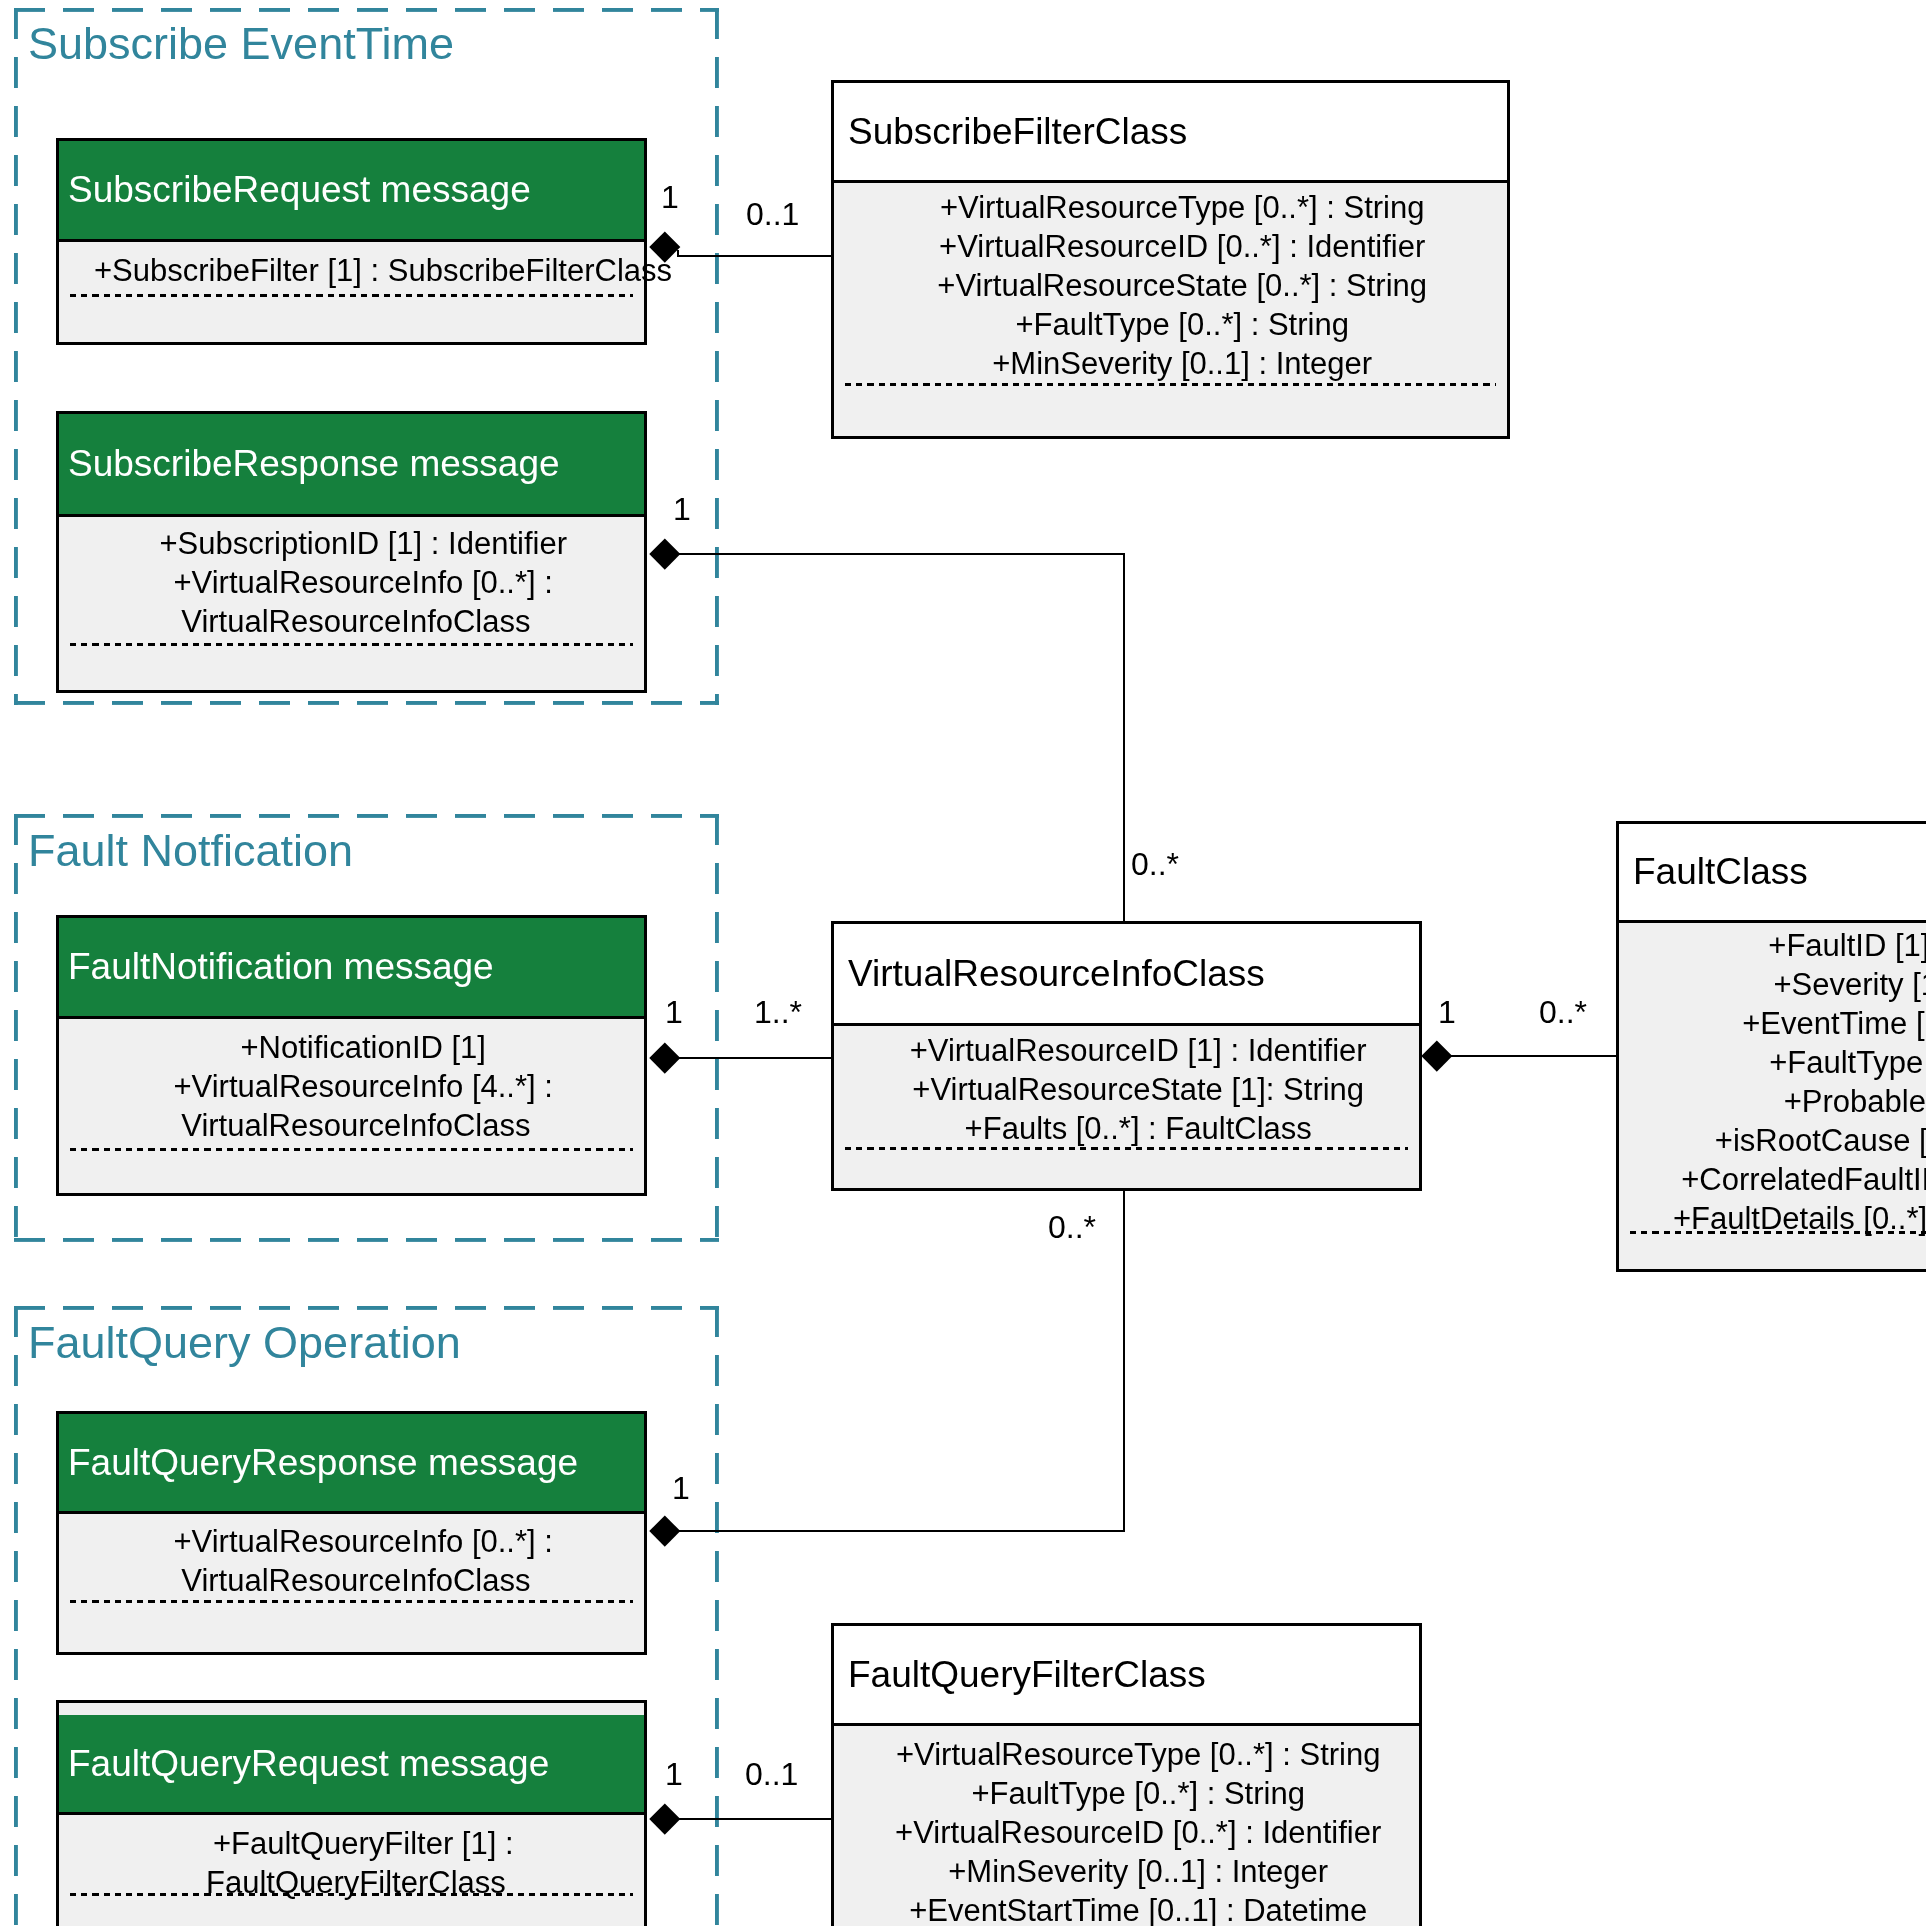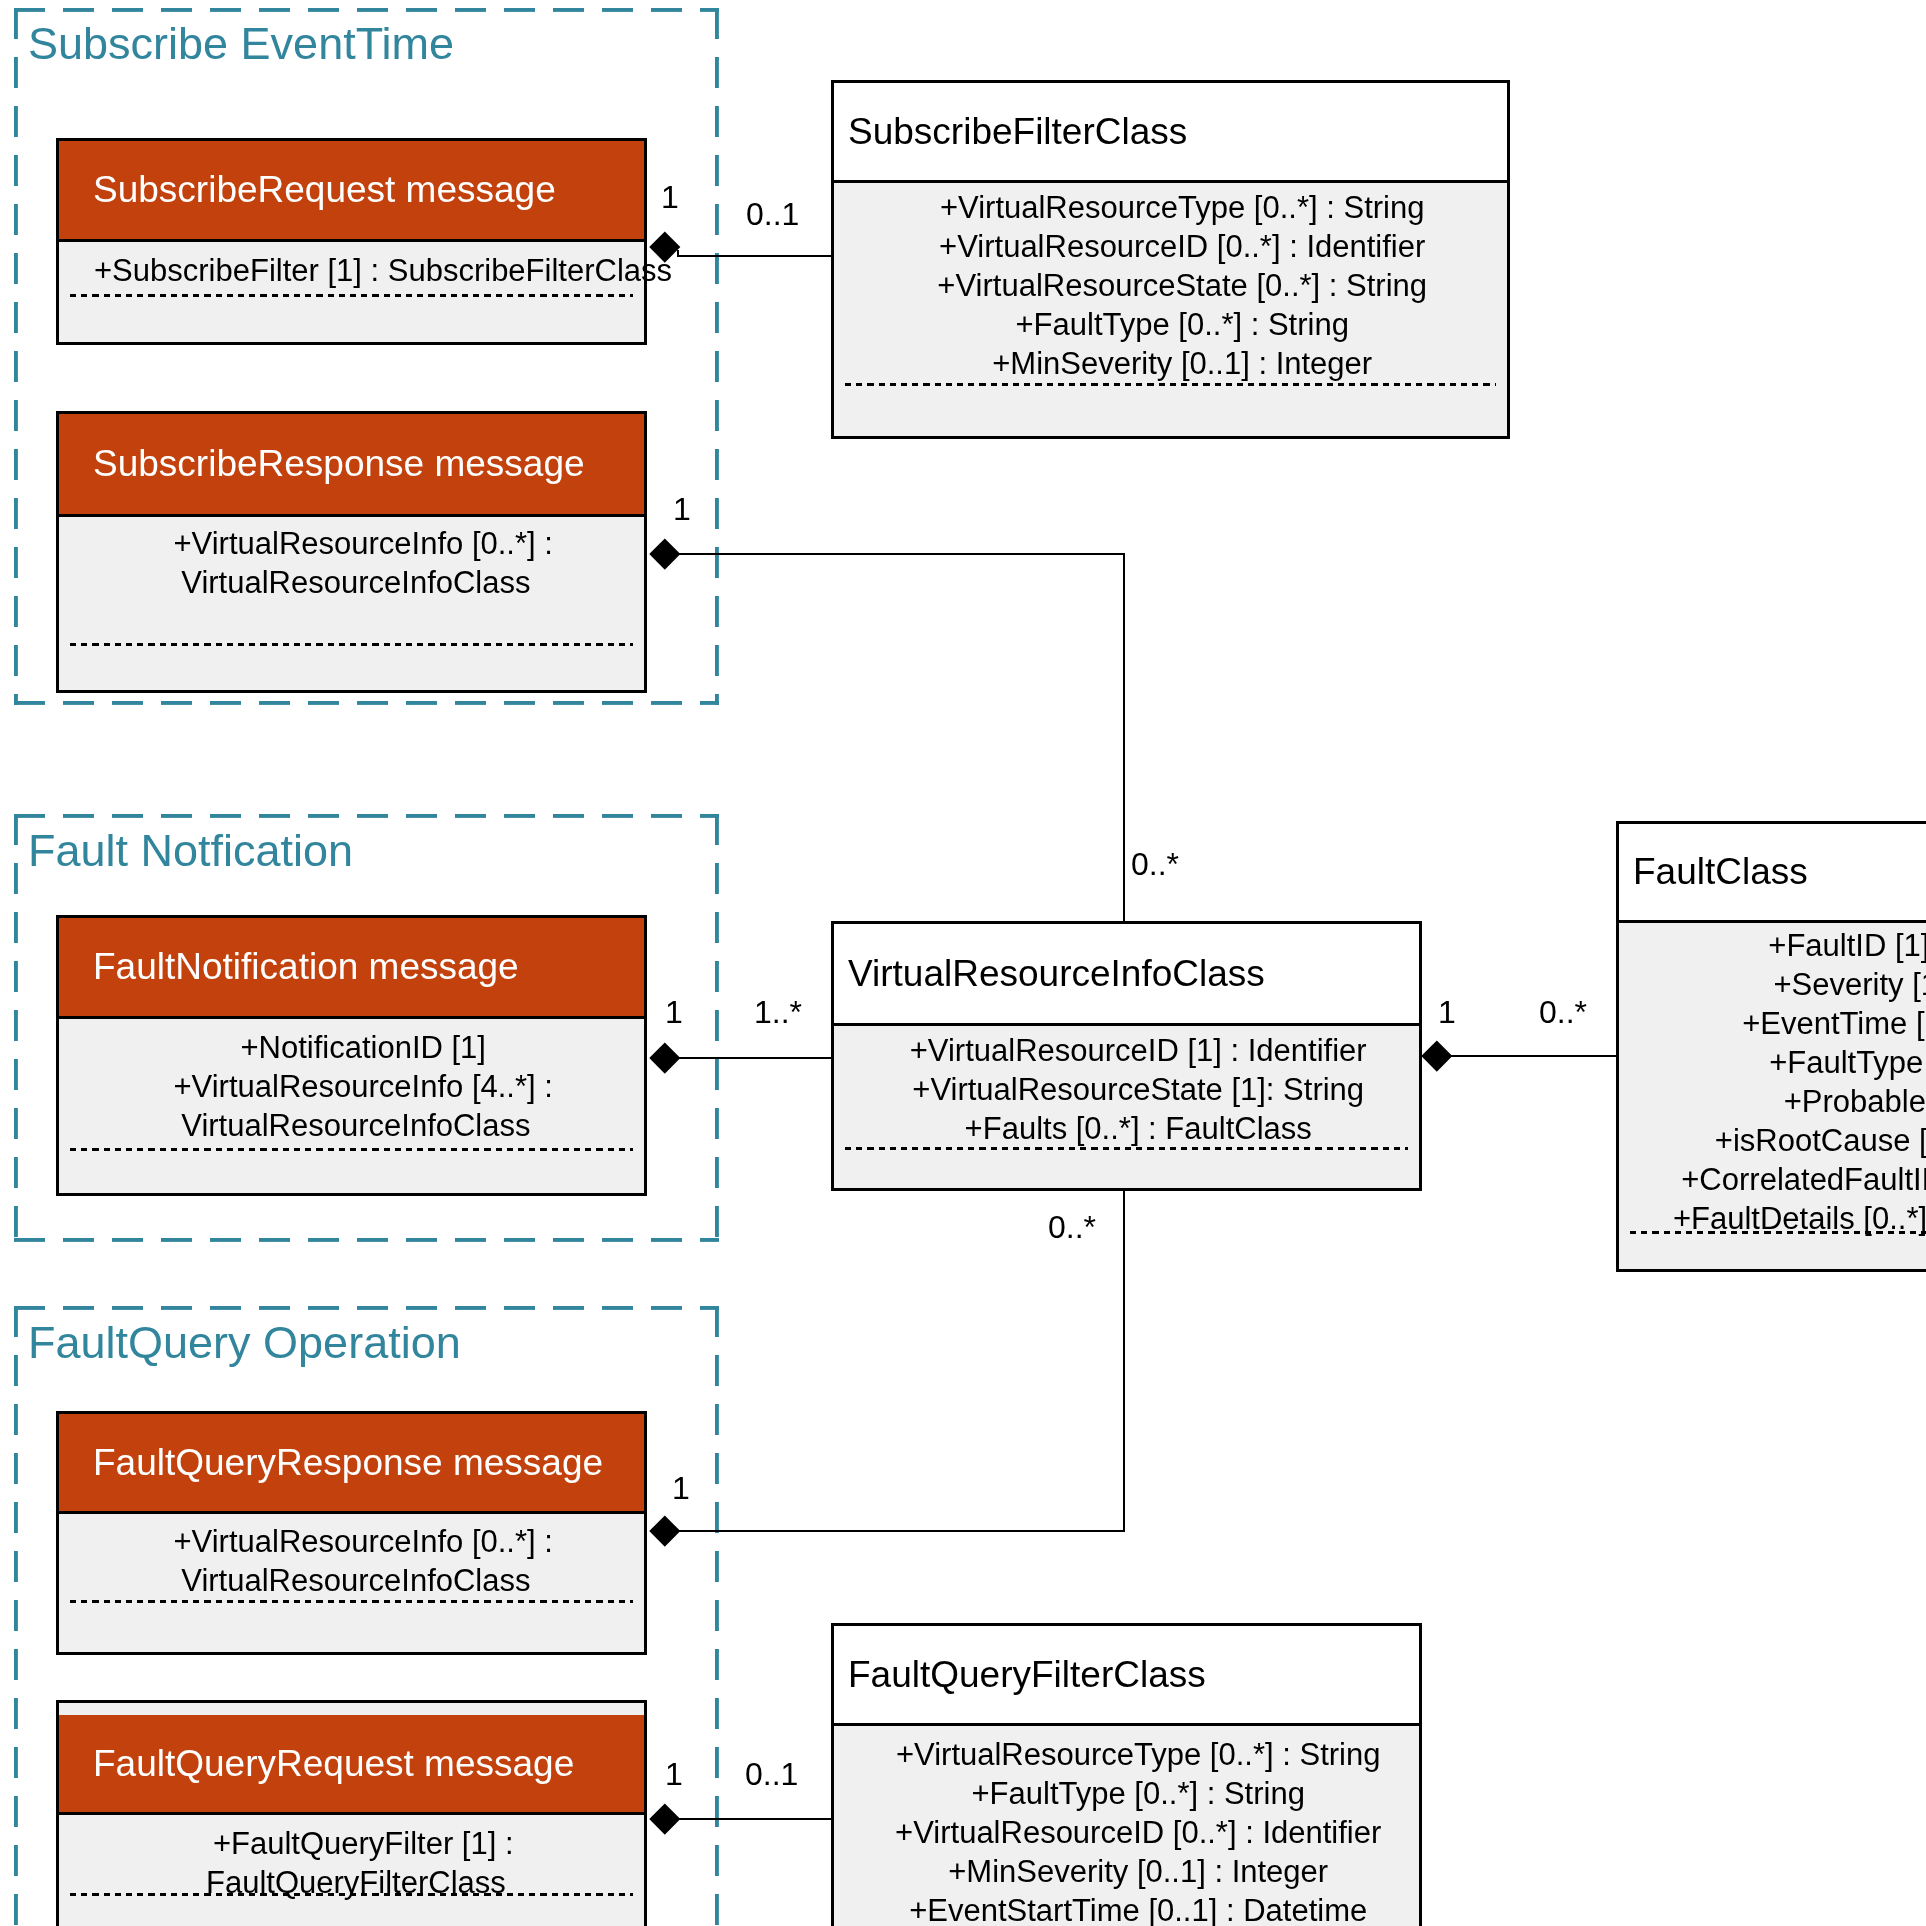--- a/index.html
+++ b/index.html
@@ -26,21 +26,21 @@
   
   .uml{
     position:absolute;box-sizing:border-box;
     border:3.1px solid #000;background:#f0f0f0;
   }
   .title-compartment{
     box-sizing:border-box;display:flex;align-items:center;
     border-bottom:3.1px solid #000;background:#ffffff;
     padding-left:14px;font-size:37px;white-space:nowrap;
   }
-  .uml.message .title-compartment{background:#c2410c;color:#ffffff;padding-left:34px;}
+  .uml.message .title-compartment{background:#15803d;color:#ffffff;padding-left:9px;}
   .attrs{
     padding:9.2px 11.6px 0 35px;font-size:31px;line-height:39px;white-space:nowrap;text-align:center;
   }
   .dotted-sep{
     position:absolute;left:10.8px;right:10.8px;height:3.1px;
     background:repeating-linear-gradient(to right,#000 0 6.2px,transparent 6.2px 11.2px);
   }
   
   .hline,.vline{position:absolute;background:#000;}
   .hline{height:1.5px;}
@@ -119,20 +119,21 @@
       <div>+VirtualResourceState [0..*] : String</div>
       <div>+FaultType [0..*] : String</div>
       <div>+MinSeverity [0..1] : Integer</div>
     </div>
     <div class="dotted-sep" style="top:300px;"></div>
   </div>
 
   <div class="uml message" style="left:56px;top:411px;width:591px;height:282px;">
     <div class="title-compartment" style="height:103px;">SubscribeResponse message</div>
     <div class="attrs" style="padding-top:7px;">
+      <div>+SubscriptionID [1] : Identifier</div>
       <div>+VirtualResourceInfo [0..*] :</div>
       <div style="margin-left:-14.6px;">VirtualResourceInfoClass</div>
     </div>
     <div class="dotted-sep" style="top:229px;"></div>
   </div>
 
   <div class="uml message" style="left:56px;top:915px;width:591px;height:281px;">
     <div class="title-compartment" style="height:101px;">FaultNotification message</div>
     <div class="attrs" style="padding-top:9.2px;">
       <div>+NotificationID [1]</div>

